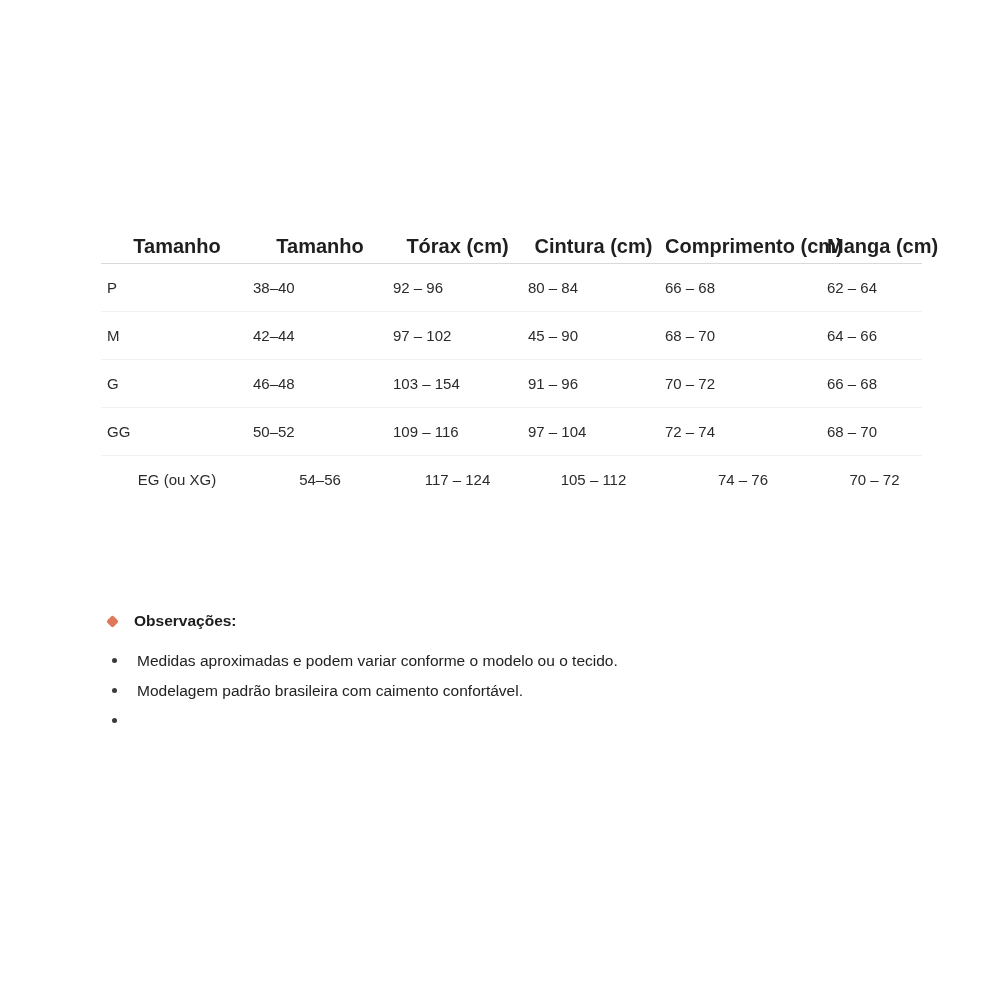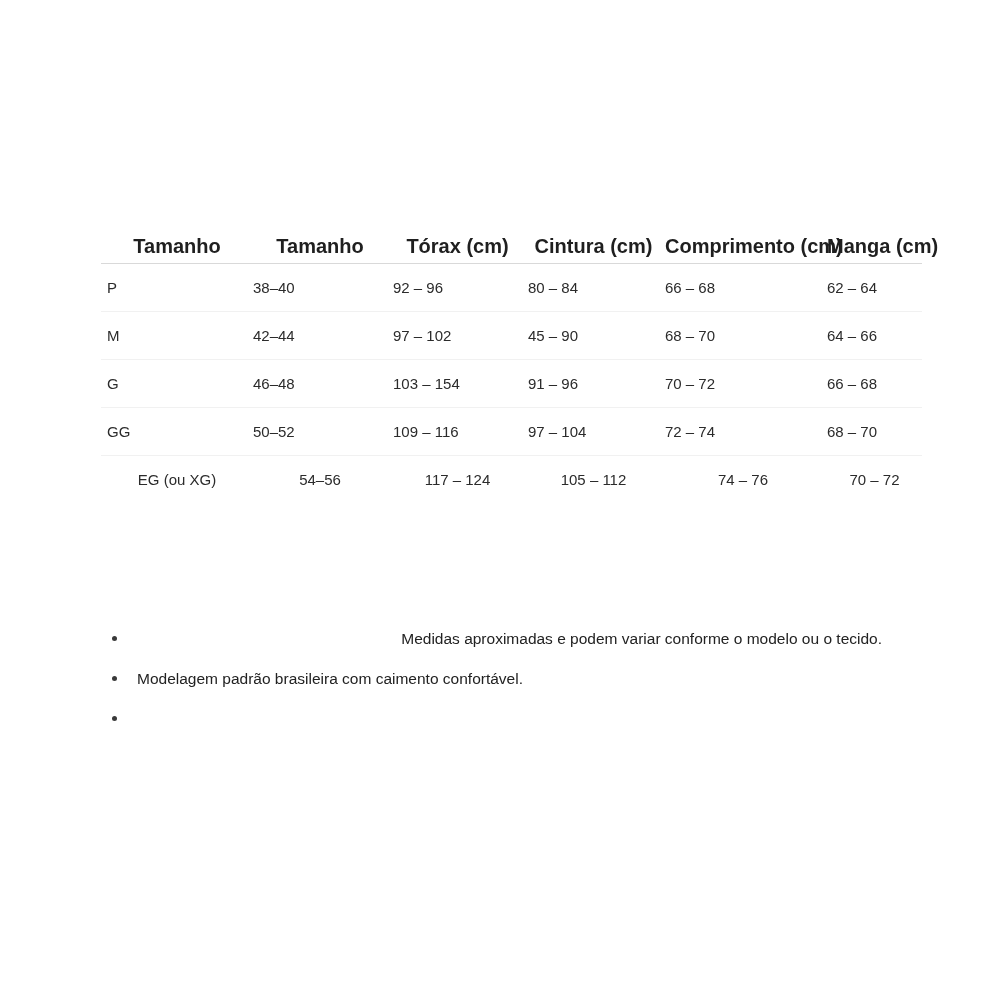--- a/index.html
+++ b/index.html
@@ -89,27 +89,27 @@
     color: #1c1c1c;
   }
   .obs-list {
     list-style: none;
     margin: 14px 0 0 0;
     padding: 0;
   }
   .obs-item {
     position: relative;
     padding-left: 36px;
-    margin-top: 10px;
+    margin-top: 0;
     font-size: 15.5px;
     line-height: 30px;
     color: #222222;
     max-width: 745px;
   }
-  .obs-item:first-child { margin-top: 0; text-align: right; }
+  .obs-item:first-child { margin-top: 0; }
   .obs-item .dot {
     position: absolute;
     left: 11px;
     top: 12px;
     width: 5px;
     height: 5px;
     border-radius: 50%;
     background: #3a3a3a;
   }
 </style>
@@ -175,20 +175,24 @@
         <td>54–56</td>
         <td>117 – 124</td>
         <td>105 – 112</td>
         <td>74 – 76</td>
         <td>70 – 72</td>
       </tr>
     </tbody>
   </table>
 
   <div class="obs">
+    <div class="obs-heading">
+      <span class="diamond" style="background: rgb(224, 121, 90);"></span>
+      <span class="obs-heading-text">Observações:</span>
+    </div>
     <ul class="obs-list">
       <li class="obs-item">
         <span class="dot"></span>
         <span>Medidas aproximadas e podem variar conforme o modelo ou o tecido.</span>
       </li>
       <li class="obs-item">
         <span class="dot"></span>
         <span>Modelagem padrão brasileira com caimento confortável.</span>
       </li>
       <li class="obs-item">

